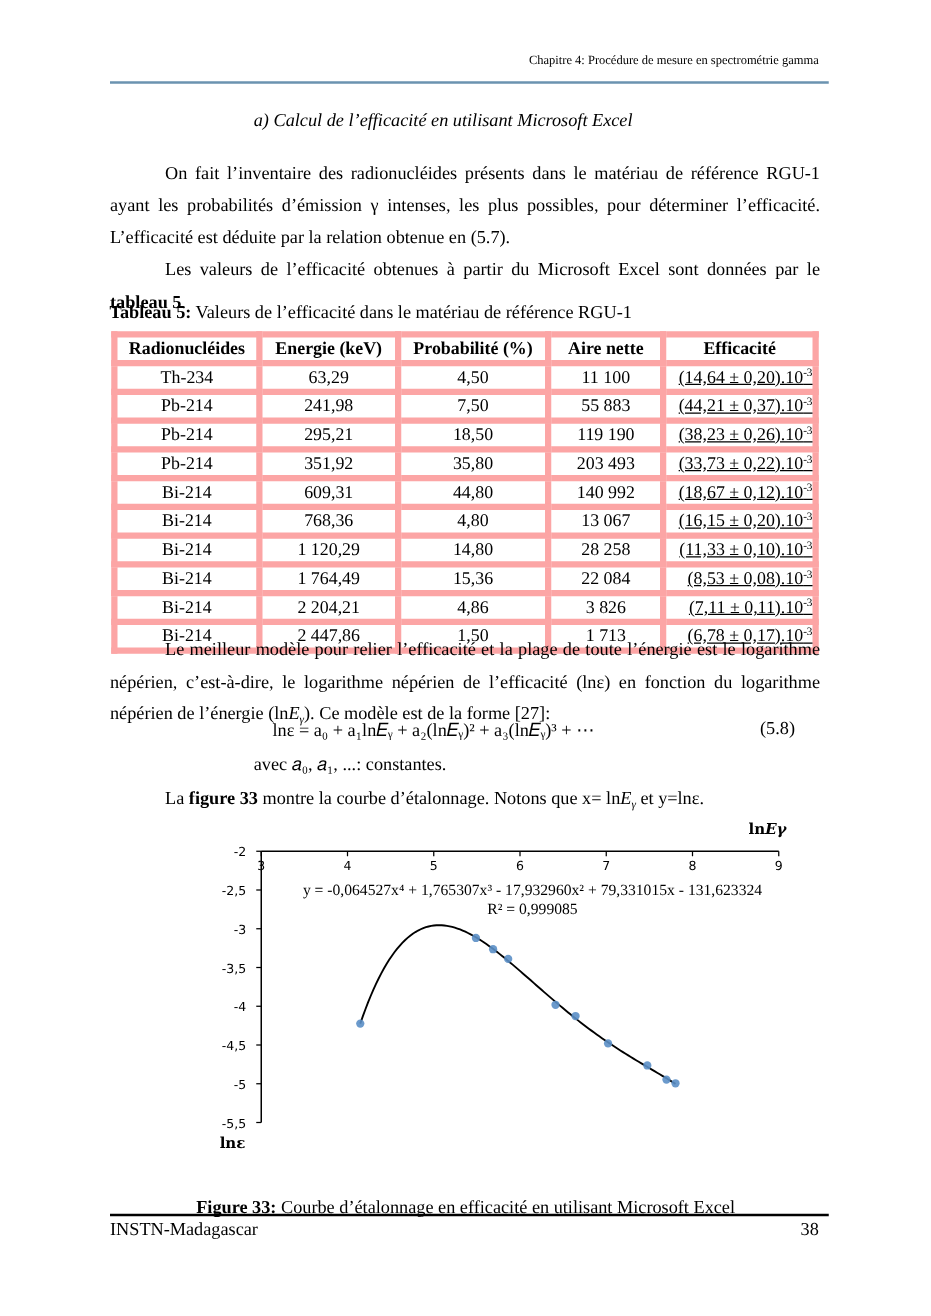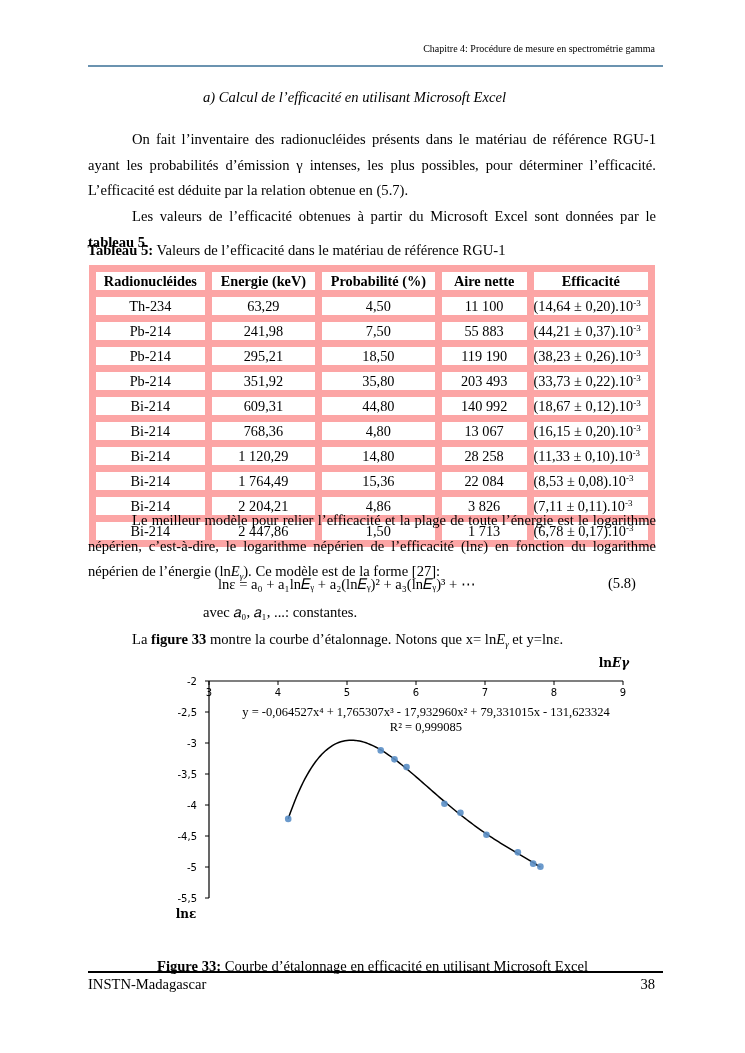--- a/index.html
+++ b/index.html
@@ -9,23 +9,23 @@
   #header-title { right: 90px; top: 43px; font-size: 10px; white-space: nowrap; }
   #header-rule { left: 88px; width: 575px; top: 65px; height: 2px; background: #6b93b0; }
   #subsection { left: 203px; top: 89px; font-style: italic; white-space: nowrap; }
   .para { position: absolute; left: 88px; width: 568px; text-align: justify; line-height: 25.5px; text-align-last: auto; margin-top: 16px; }
   .indent { text-indent: 44px; }
   .b { font-weight: bold; }
   .i { font-style: italic; }
   #table-caption { left: 0; width: 593px; top: 242px; text-align: center; white-space: nowrap; }
   table.data { position: absolute; left: 89px; top: 265px; width: 566px; border-collapse: collapse;
                font-size: 14.3px; }
-  table.data th, table.data td { border: 7px solid #fca5a5; text-align: center; padding: 0; height: 18px; line-height: 18px; white-space: nowrap; }
+  table.data th, table.data td { border: 5px solid #fca5a5; text-align: center; padding: 0; height: 18px; line-height: 18px; white-space: nowrap; }
   table.data th { font-weight: bold; }
-  table.data td.eff { text-align: left; }
+  table.data td.eff { text-align: right; text-decoration: underline; }
   sup { font-size: 9px; vertical-align: 5px; line-height: 0; }
   sub { font-size: 9px; vertical-align: -3px; line-height: 0; }
   #equation { left: 218px; top: 575px; white-space: nowrap; }
   #eq-number { left: 608px; top: 575px; white-space: nowrap; font-family: Liberation Serif, serif; }
   #avec { left: 203px; top: 604px; white-space: nowrap; }
   #fig-intro { left: 132px; top: 631px; white-space: nowrap; }
   #chart-svg { position: absolute; left: 0; top: 0; }
   #fig-caption { left: 0; width: 745px; top: 958px; text-align: center; white-space: nowrap; }
   #footer-rule { left: 88px; width: 575px; top: 971px; height: 2px; background: #000; }
   #footer-left { left: 88px; top: 976px; white-space: nowrap; }

